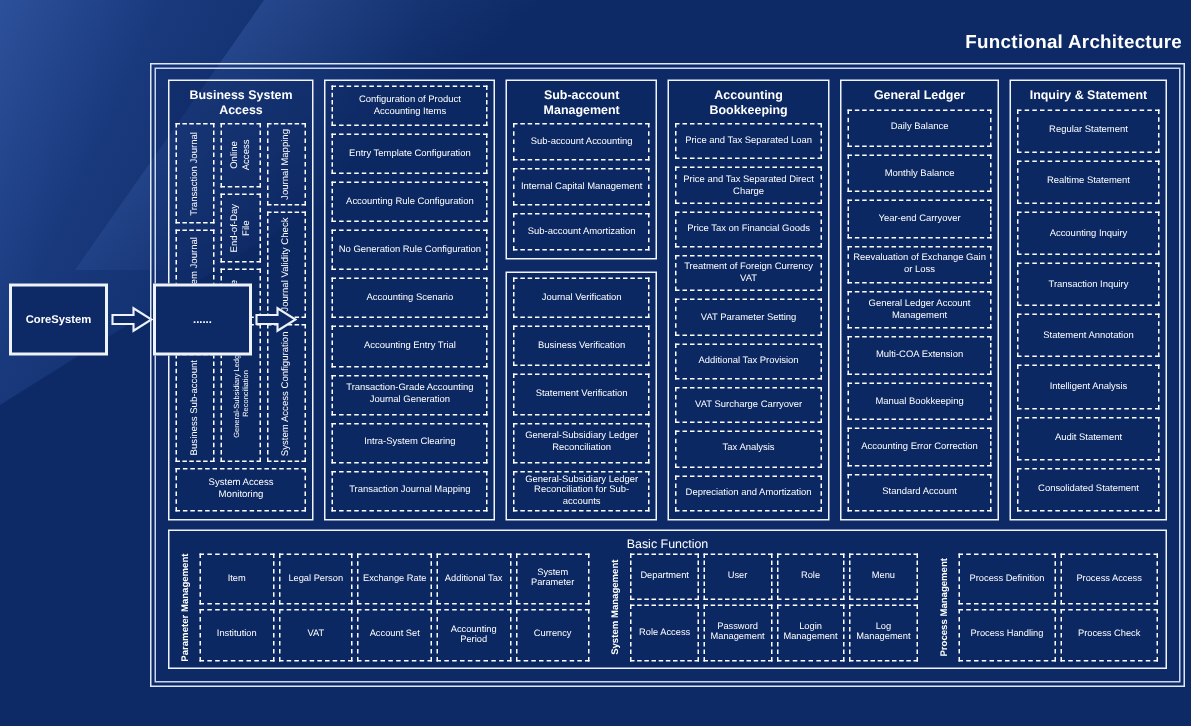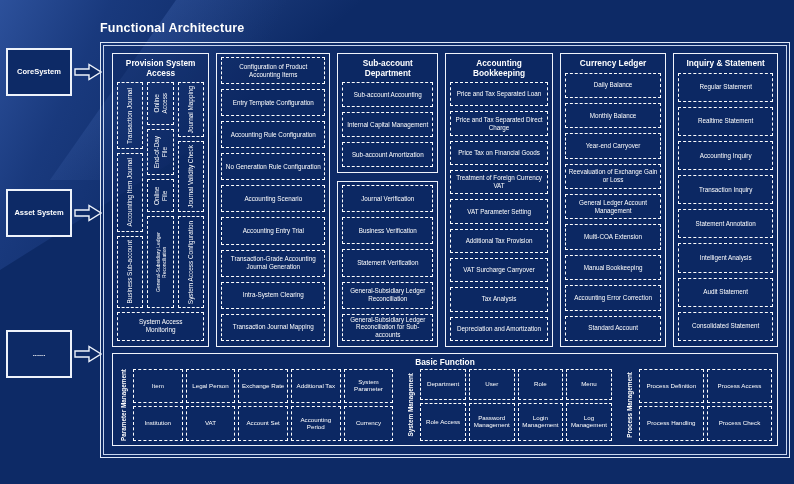--- a/index.html
+++ b/index.html
@@ -18,27 +18,27 @@
     pointer-events:none;
   }
   body::after{
     content:"";position:absolute;top:-20px;left:120px;width:190px;height:200px;
     background:linear-gradient(115deg, rgba(90,130,210,0.25), rgba(13,42,102,0) 70%);
     transform:skewX(-35deg);
     pointer-events:none;
   }
   .title{
     position:absolute;top:21px;left:100px;width:688px;
-    text-align:left;font-size:12.5px;font-weight:bold;letter-spacing:.2px;
+    text-align:right;font-size:12.5px;font-weight:bold;letter-spacing:.2px;
     z-index:3;
   }
   
   .sources{
     position:absolute;left:6px;top:48px;width:96px;height:330px;
-    display:flex;flex-direction:column;justify-content:space-between;z-index:3;
+    display:flex;flex-direction:row;justify-content:space-between;z-index:3;
   }
   .src-row{display:flex;align-items:center;gap:2px;}
   .src-box{
     width:58px;min-height:40px;border:2px solid #eef3fb;background:#0d2a66;
     display:flex;align-items:center;justify-content:center;text-align:center;
     font-size:7.5px;font-weight:bold;line-height:1.3;padding:2px;
   }
   .arrow-icon{flex:0 0 auto;display:block;}
   
   .main{
@@ -76,65 +76,59 @@
   .vtext-sm{font-size:5px;}
   .bsa-footer{flex:0 0 auto;margin-top:4px;height:25px;font-size:6.4px;padding:1px 10px;}
   
   .stack-col{display:flex;flex-direction:column;gap:8px;min-width:0;}
   .stack-col .panel{min-height:0;}
   
   .basic{
     flex:0 0 66px;border:1.5px solid #f0f4fc;display:flex;flex-direction:column;
     padding:2px 5px 4px;background:rgba(10,36,92,0.25);
   }
-  .basic-title{font-weight:bold;font-size:8.3px;text-align:center;padding:1px 0 2px;}
+  .basic-title{font-weight:normal;font-size:8.3px;text-align:center;padding:1px 0 2px;}
   .basic-row{flex:1;display:flex;gap:12px;min-height:0;}
   .bsec{display:flex;gap:3px;min-width:0;}
   .bsec-label{
     flex:0 0 12px;display:flex;align-items:center;justify-content:center;
     font-weight:bold;font-size:5.8px;
   }
   .bsec-grid{flex:1;display:grid;gap:3px;min-width:0;}
   .cols5{grid-template-columns:repeat(5,1fr);}
   .cols4{grid-template-columns:repeat(4,1fr);}
   .cols2{grid-template-columns:repeat(2,1fr);}
   .bsec-grid .box-dashed{font-size:6.2px;line-height:1.1;}
 </style>
 </head>
 <body>
 
 <div class="title">Functional Architecture</div>
 
 <div class="sources">
   <div class="src-row">
     <div class="src-box">CoreSystem</div>
-    <svg class="arrow-icon" width="28" height="18" viewBox="0 0 28 18">
-        <path d="M1 6 H15 V1.5 L27 9 L15 16.5 V12 H1 Z" fill="#0d2a66" stroke="#eef3fb" stroke-width="1.4"></path>
-      </svg>
-  </div>
-  <div class="src-row">
-    <div class="src-box">Asset System</div>
     <svg class="arrow-icon" width="28" height="18" viewBox="0 0 28 18">
         <path d="M1 6 H15 V1.5 L27 9 L15 16.5 V12 H1 Z" fill="#0d2a66" stroke="#eef3fb" stroke-width="1.4"></path>
       </svg>
   </div>
   <div class="src-row">
     <div class="src-box">......</div>
     <svg class="arrow-icon" width="28" height="18" viewBox="0 0 28 18">
         <path d="M1 6 H15 V1.5 L27 9 L15 16.5 V12 H1 Z" fill="#0d2a66" stroke="#eef3fb" stroke-width="1.4"></path>
       </svg>
   </div>
 </div>
 
 <div class="main">
   <div class="main-pad">
     <div class="top-row">
 
       <div class="panel" style="flex:95">
-        <div class="panel-title">Provision System Access</div>
+        <div class="panel-title">Business System Access</div>
         <div class="bsa-cols">
           <div class="bsa-col">
             <div class="box-dashed" style="flex-grow:115">
                 <span class="vtext">Transaction Journal</span>
               </div>
             <div class="box-dashed" style="flex-grow:95">
                 <span class="vtext">Accounting Item Journal</span>
               </div>
             <div class="box-dashed" style="flex-grow:72">
                 <span class="vtext">Business Sub-account</span>
@@ -178,21 +172,21 @@
           <div class="box-dashed">Accounting Scenario</div>
           <div class="box-dashed">Accounting Entry Trial</div>
           <div class="box-dashed">Transaction-Grade Accounting Journal Generation</div>
           <div class="box-dashed">Intra-System Clearing</div>
           <div class="box-dashed">Transaction Journal Mapping</div>
         </div>
       </div>
 
       <div class="stack-col" style="flex:110">
         <div class="panel" style="flex:133">
-          <div class="panel-title">Sub-account Department</div>
+          <div class="panel-title">Sub-account Management</div>
           <div class="panel-items">
             <div class="box-dashed">Sub-account Accounting</div>
             <div class="box-dashed">Internal Capital Management</div>
             <div class="box-dashed">Sub-account Amortization</div>
           </div>
         </div>
         <div class="panel" style="flex:188">
           <div class="panel-items">
             <div class="box-dashed">Journal Verification</div>
             <div class="box-dashed">Business Verification</div>
@@ -212,21 +206,21 @@
           <div class="box-dashed">Treatment of Foreign Currency VAT</div>
           <div class="box-dashed">VAT Parameter Setting</div>
           <div class="box-dashed">Additional Tax Provision</div>
           <div class="box-dashed">VAT Surcharge Carryover</div>
           <div class="box-dashed">Tax Analysis</div>
           <div class="box-dashed">Depreciation and Amortization</div>
         </div>
       </div>
 
       <div class="panel" style="flex:105">
-        <div class="panel-title">Currency Ledger</div>
+        <div class="panel-title">General Ledger</div>
         <div class="panel-items">
           <div class="box-dashed">Daily Balance</div>
           <div class="box-dashed">Monthly Balance</div>
           <div class="box-dashed">Year-end Carryover</div>
           <div class="box-dashed">Reevaluation of Exchange Gain or Loss</div>
           <div class="box-dashed">General Ledger Account Management</div>
           <div class="box-dashed">Multi-COA Extension</div>
           <div class="box-dashed">Manual Bookkeeping</div>
           <div class="box-dashed">Accounting Error Correction</div>
           <div class="box-dashed">Standard Account</div>

